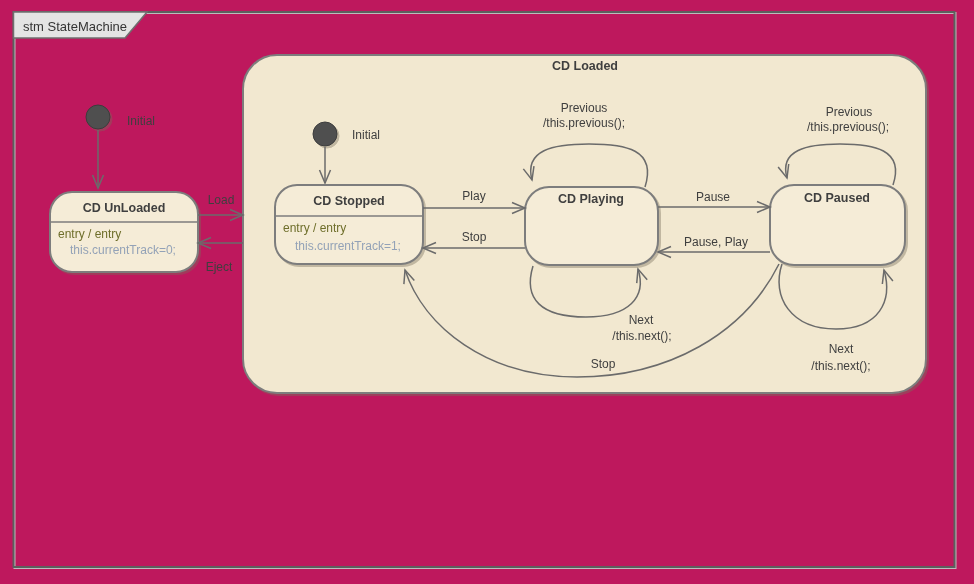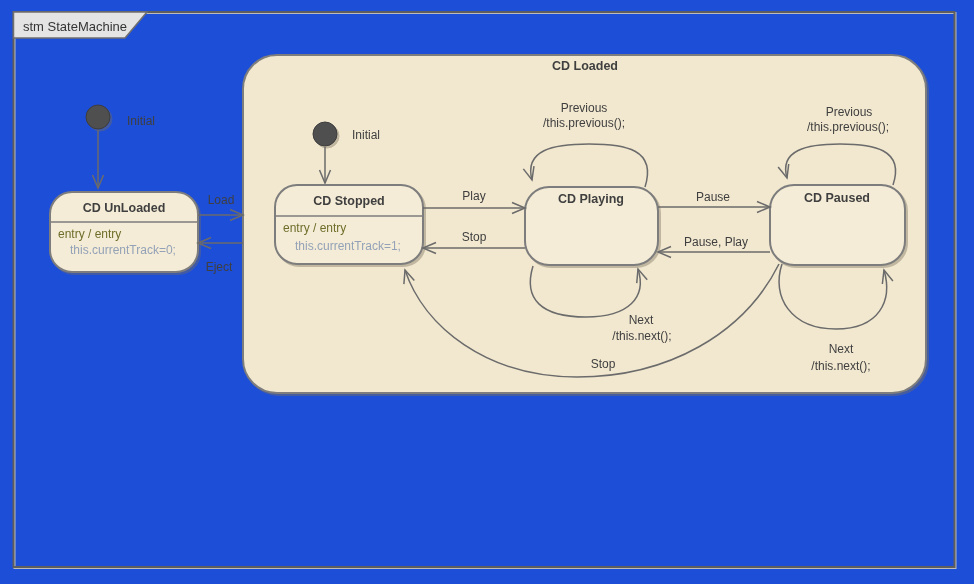--- a/index.html
+++ b/index.html
@@ -1,16 +1,16 @@
 <!DOCTYPE html>
 <html style="--container-fill: #f2e8d0; --state-fill: #f5ecd7; --shape-stroke: #7d7d7d; --line-color: #6b6b6b; --text-color: #3f3f3f; --entry-color: #6e6e2a; --action-color: #93a2b7; --tab-fill: #e4e4e4; --initial-fill: #4f4f4f;"><head>
 <meta charset="utf-8">
 <style>
   html,body{margin:0;padding:0;background:#ffffff;}
-  .stage{position:relative;width:974px;height:584px;background:#1d4ed8;font-family:"Liberation Sans",sans-serif;}
+  .stage{position:relative;width:974px;height:584px;background:#be185d;font-family:"Liberation Sans",sans-serif;}
   svg{display:block;}
 
   .frame-border{fill:none;stroke:#5e5e5e;stroke-width:2;filter:drop-shadow(1.5px 1.5px 0 #bcbcbc);}
   .tab-shape{fill:var(--tab-fill,#e4e4e4);stroke:#6f6f6f;stroke-width:1.5;}
   .tab-text{font-size:13px;fill:#343434;}
 
   .container-shape{fill:var(--container-fill,#f2e8d0);stroke:var(--shape-stroke,#7d7d7d);stroke-width:2;
                    filter:drop-shadow(2.5px 2.5px 0 rgba(120,110,90,0.45));}
   .state-shape{fill:var(--state-fill,#f5ecd7);stroke:var(--shape-stroke,#7d7d7d);stroke-width:2;
                filter:drop-shadow(2px 2px 0 rgba(120,110,90,0.4));}

